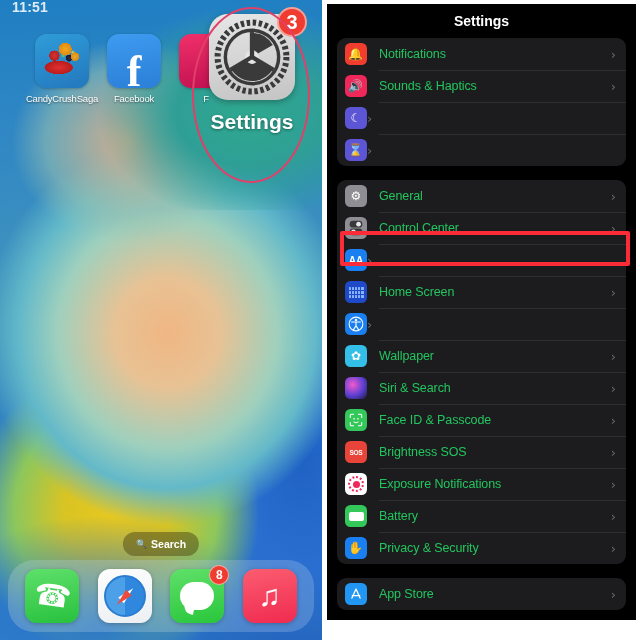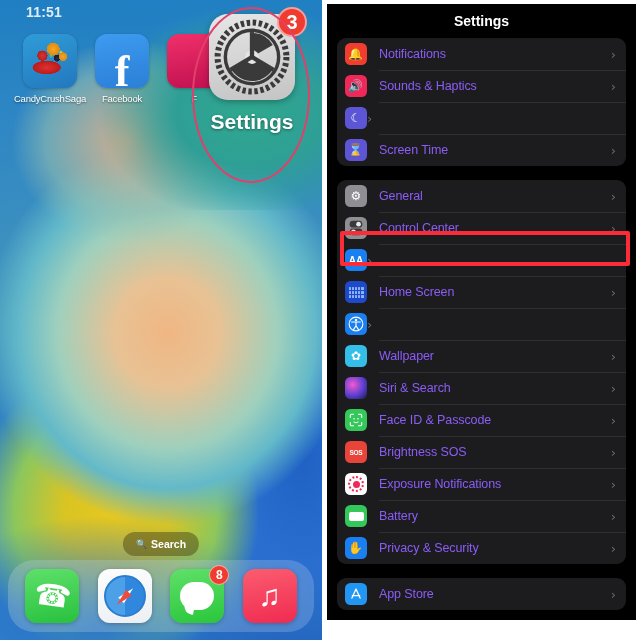--- a/index.html
+++ b/index.html
@@ -45,36 +45,36 @@
     left: -20px; bottom: -50px;
     width: 400px; height: 220px;
     background: radial-gradient(ellipse 240px 150px at 30% 70%, #2a76c9 0%, rgba(42,118,201,0) 72%);
   }
 
   .status-bar {
     position: absolute;
     top: 0; left: 0; right: 0;
     height: 20px;
     display: flex;
-    align-items: flex-end;
-    padding: 0 26px;
+    align-items: center;
+    padding: 0 12px;
     overflow: hidden;
   }
   .status-time {
     font-size: 14px;
     font-weight: bold;
     color: #ffffff;
     letter-spacing: 0.2px;
     margin-top: -6px;
     opacity: 0.85;
   }
 
   .app-grid {
     position: absolute;
-    top: 34px; left: 0;
+    top: 34px; left: 12px;
     width: 318px;
     display: flex;
     padding: 0 14px;
     gap: 0;
   }
   .app-cell {
     width: 72px;
     display: flex;
     flex-direction: column;
     align-items: center;
@@ -289,21 +289,21 @@
     border-radius: 5.5px;
     flex: 0 0 auto;
     display: flex; align-items: center; justify-content: center;
     font-size: 12px;
     color: #fff;
     overflow: hidden;
   }
   .row-label {
     flex: 1;
     margin-left: 12px;
-    color: #8b5cf6;
+    color: #22c55e;
     font-size: 12.5px;
     letter-spacing: -0.1px;
   }
   .chev {
     color: #6a6a6e;
     font-size: 13px;
     margin-right: 10px;
     font-family: "DejaVu Sans", sans-serif;
   }
 
@@ -468,21 +468,20 @@
             <div class="row-icon i-sounds">🔊</div>
             <div class="row-label">Sounds &amp; Haptics</div>
             <div class="chev">›</div>
           </div>
           <div class="row">
             <div class="row-icon i-focus">☾</div>
             <div class="chev">›</div>
           </div>
           <div class="row">
             <div class="row-icon i-screen">⌛</div>
-            <div class="row-label">Screen Time</div>
             <div class="chev">›</div>
           </div>
         </div>
 
         <div class="group">
           <div class="row">
             <div class="row-icon i-general">⚙</div>
             <div class="row-label">General</div>
             <div class="chev">›</div>
           </div>

